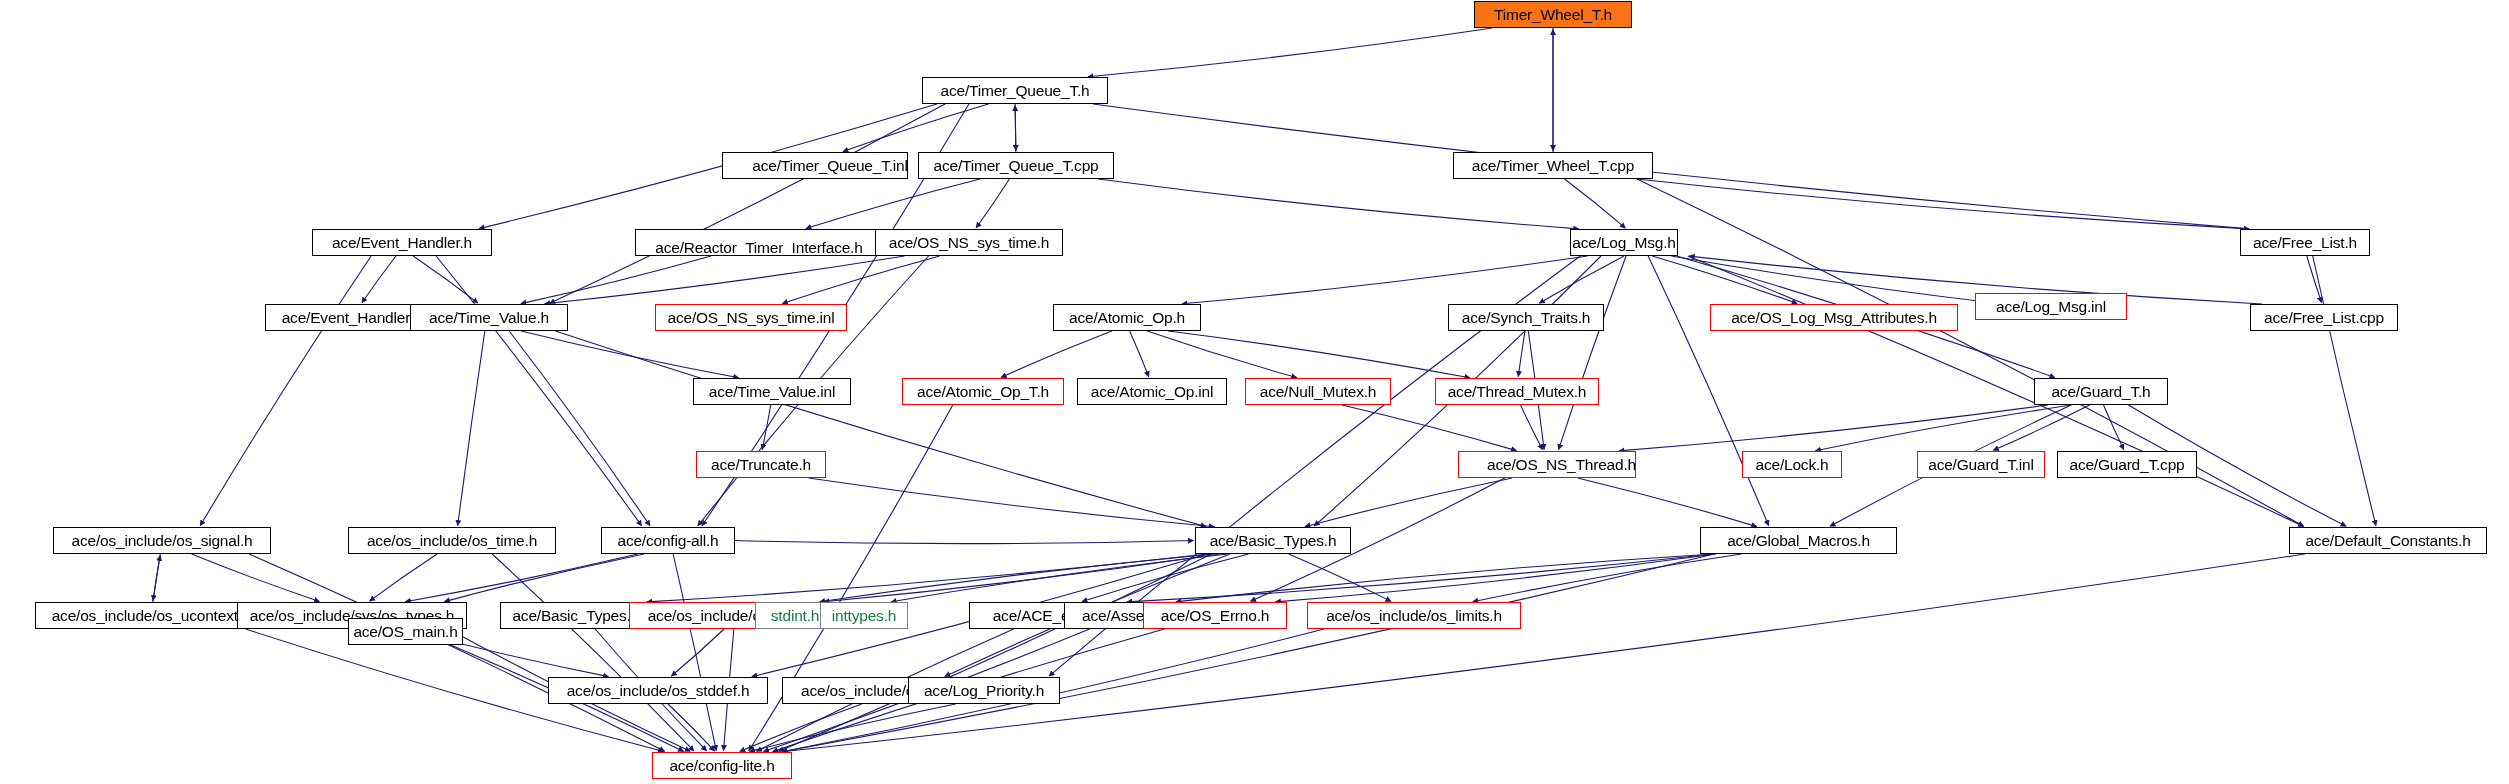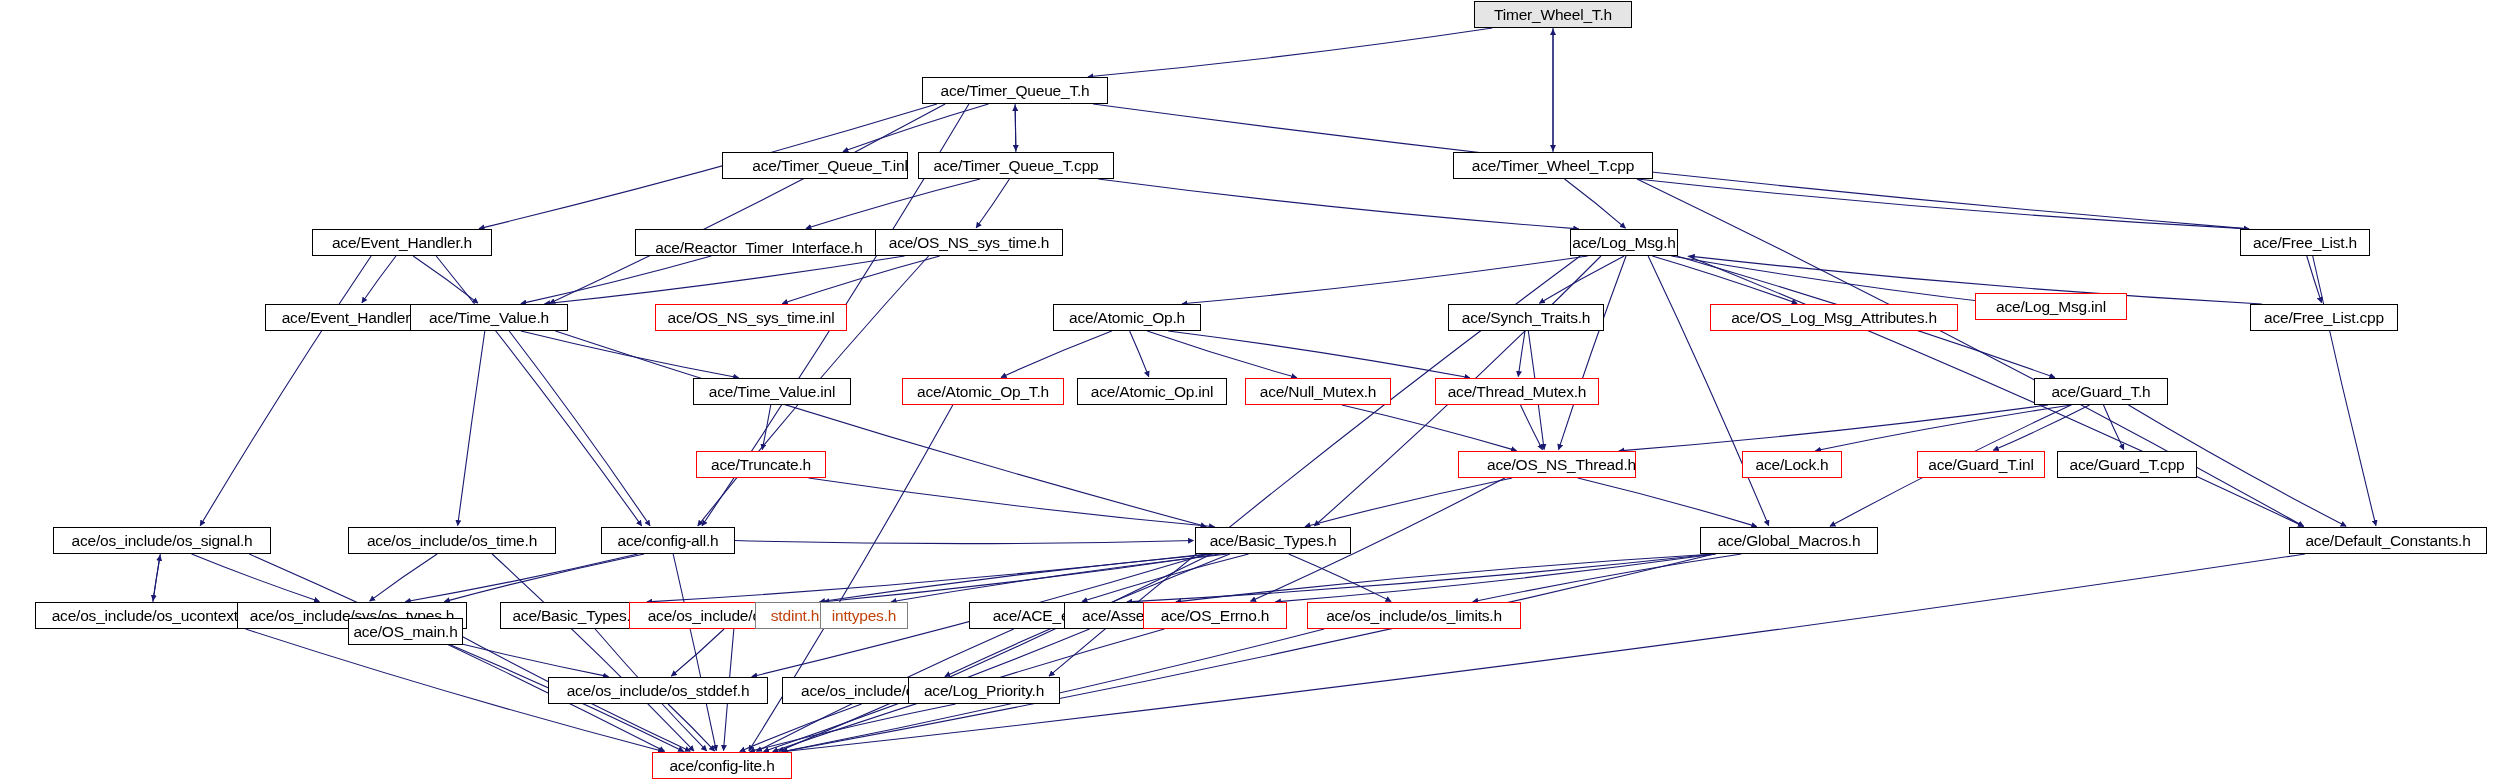--- a/index.html
+++ b/index.html
@@ -38,24 +38,24 @@
     height: 27px;
     padding: 0 7px;
     cursor: pointer;
     z-index: 5;
   }
   .node.red {
     border-color: #ff0000;
   }
   .node.gray-border {
     border-color: #808080;
-    color: #c2410c;
+    color: #15803d;
   }
   .node.root {
-    background: #e5e5e5;
+    background: #f97316;
     border-color: #000000;
   }
   .node .label {
     pointer-events: none;
   }
 </style>
 </head>
 <body>
 
 <div id="graph">
@@ -261,21 +261,21 @@
       </div>
       <div class="node" style="left: 348px; top: 527px; width: 208px;">
         <span class="label">ace/os_include/os_time.h</span>
       </div>
       <div class="node" style="left: 601px; top: 527px; width: 134px;">
         <span class="label">ace/config-all.h</span>
       </div>
       <div class="node" style="left: 1195px; top: 527px; width: 156px;">
         <span class="label">ace/Basic_Types.h</span>
       </div>
-      <div class="node" style="left: 1700px; top: 527px; width: 178px;">
+      <div class="node" style="left: 1700px; top: 527px; width: 197px;">
         <span class="label">ace/Global_Macros.h</span>
       </div>
       <div class="node" style="left: 2289px; top: 527px; width: 198px;">
         <span class="label">ace/Default_Constants.h</span>
       </div>
       <div class="node" style="left: 35px; top: 602px; width: 232px;">
         <span class="label">ace/os_include/os_ucontext.h</span>
       </div>
       <div class="node" style="left: 237px; top: 602px; width: 230px;">
         <span class="label">ace/os_include/sys/os_types.h</span>

